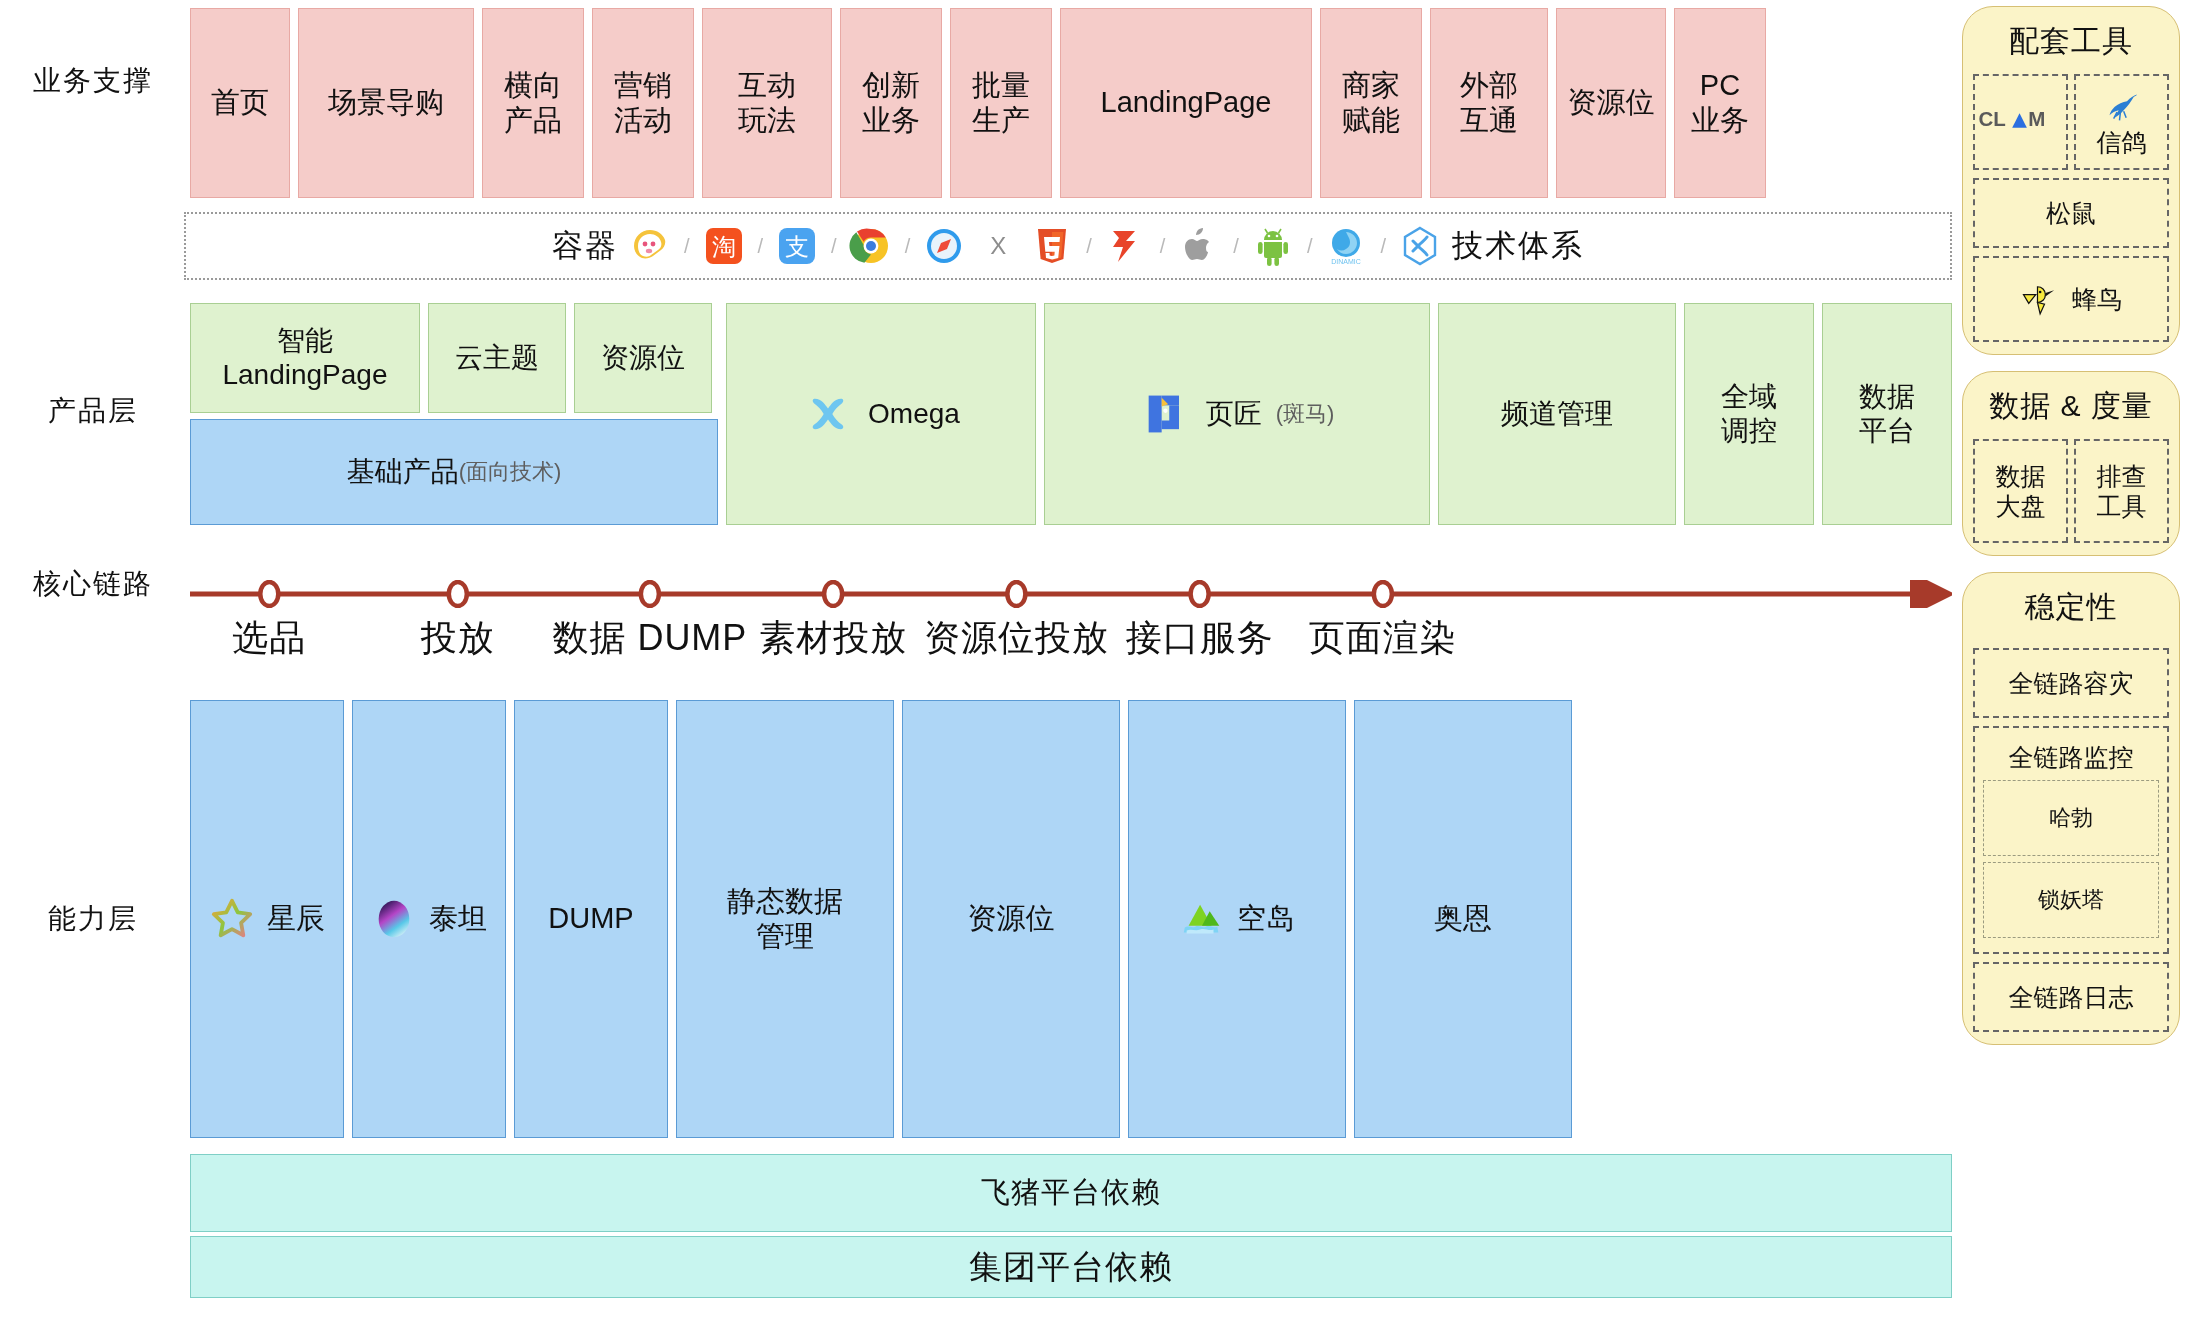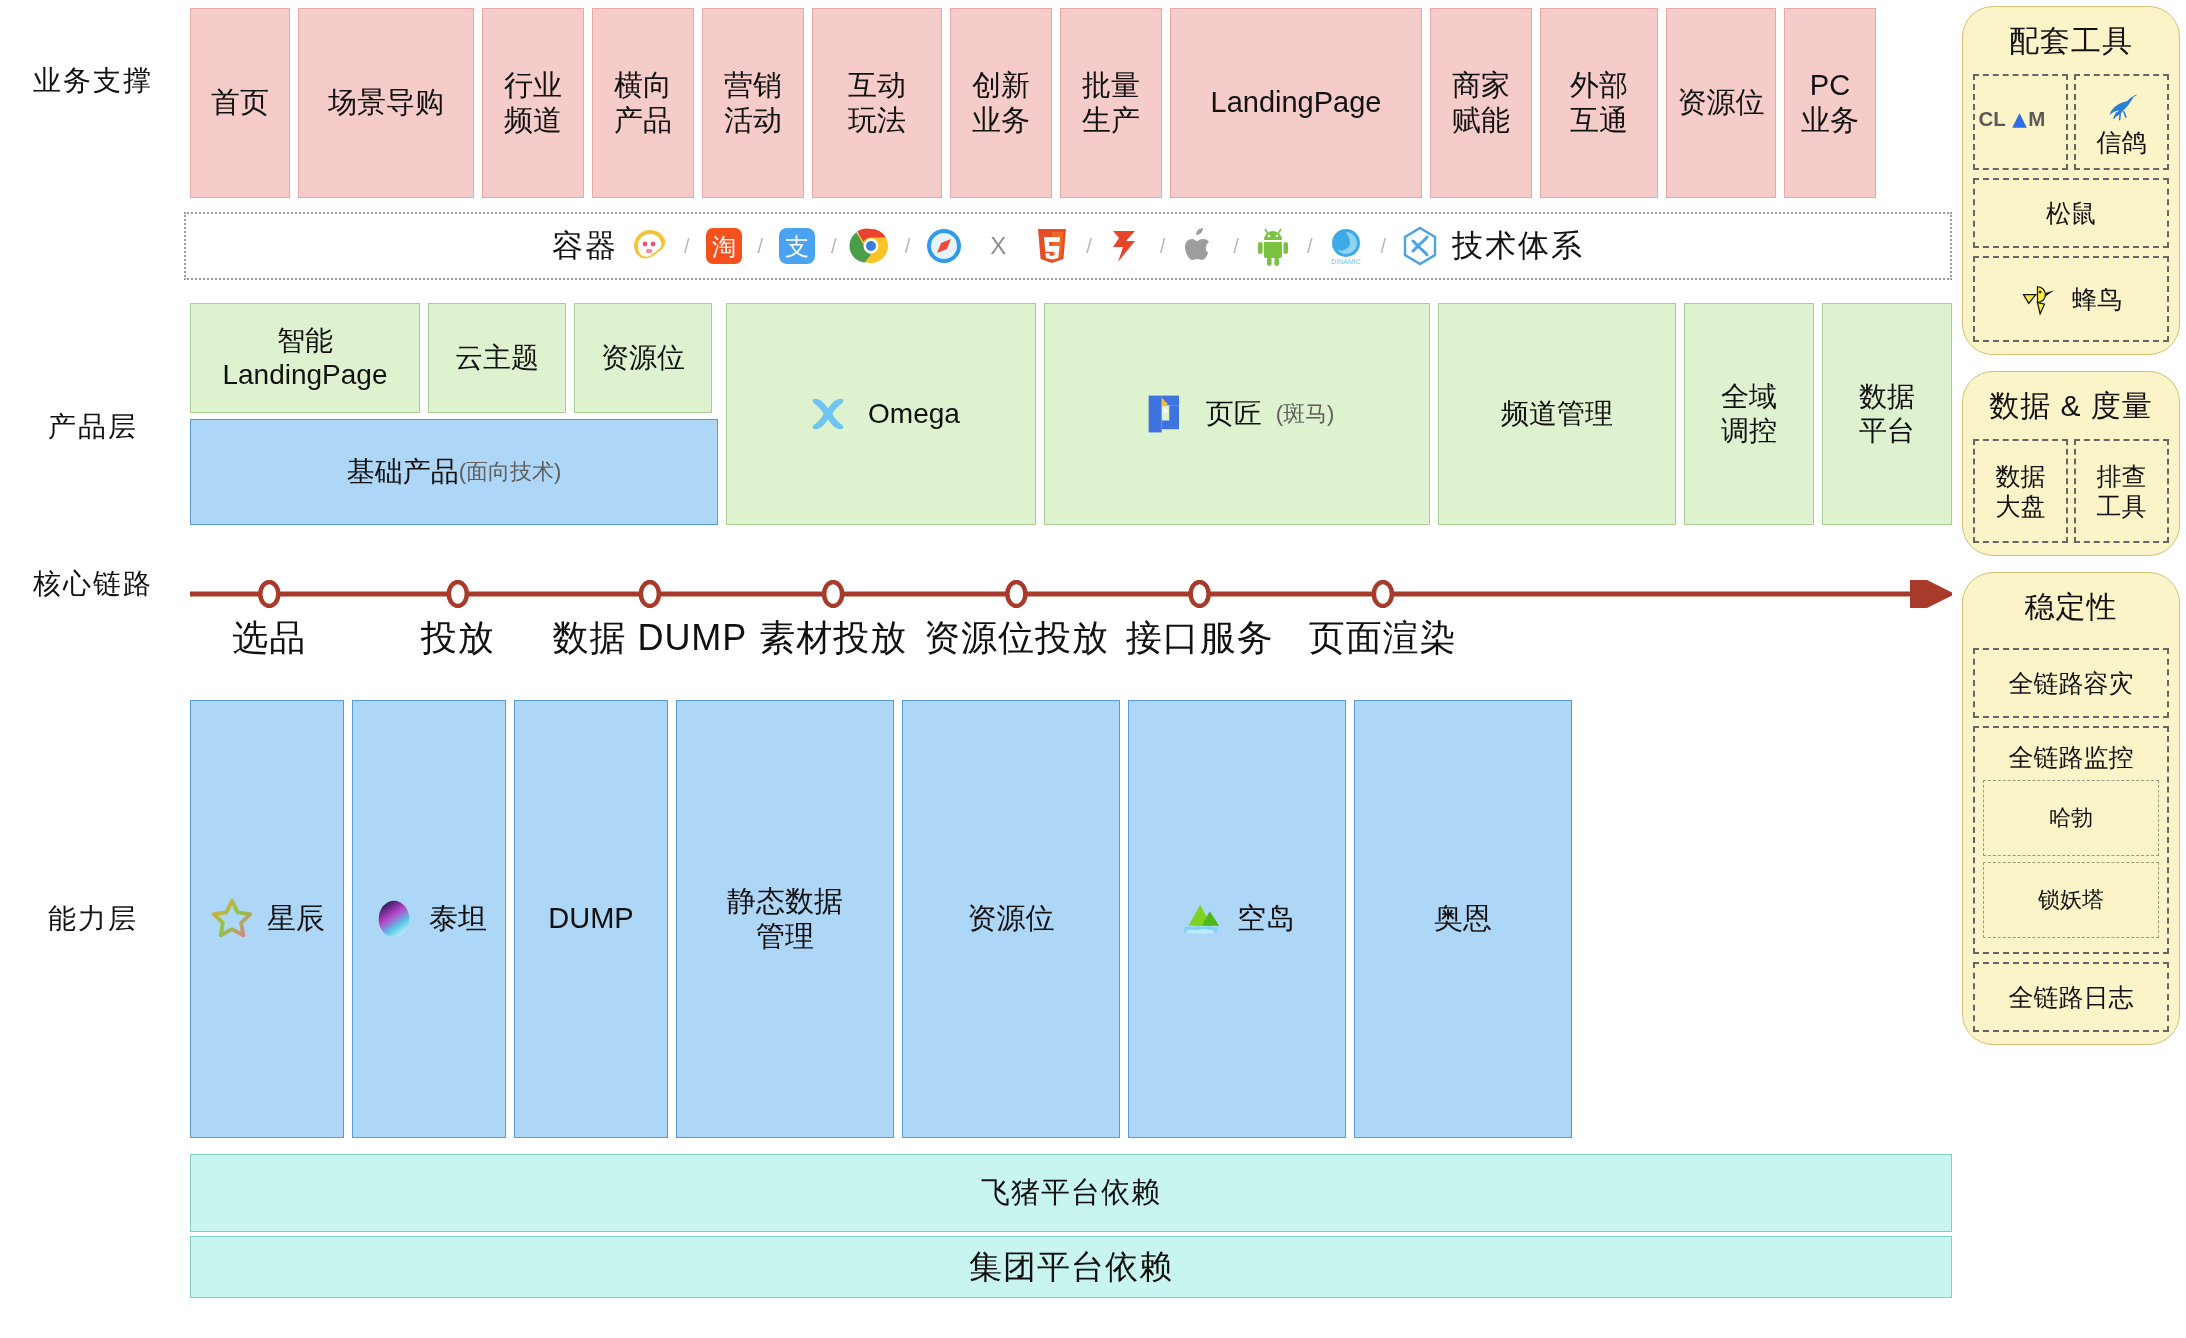--- a/index.html
+++ b/index.html
@@ -89,33 +89,30 @@
   .row2{display:flex;gap:6px;}
   .row2 > .dbox{flex:1;}
   .mt{margin-top:8px;}
 </style>
 </head>
 <body>
 
 <div class="canvas">
 
   <div class="rowlabel" style="left:8px;top:62px;width:170px;">业务支撑</div>
-  <div class="rowlabel" style="left:8px;top:408px;width:170px;">产品层</div>
+  <div class="rowlabel" style="left:8px;top:392px;width:170px;">产品层</div>
   <div class="rowlabel" style="left:8px;top:565px;width:170px;">核心链路</div>
   <div class="rowlabel" style="left:8px;top:900px;width:170px;">能力层</div>
 
   <div id="biz-row">
       <div class="box pink cell" style="width: 100px;">
         <span>首页</span>
       </div>
       <div class="box pink cell" style="width: 176px;">
         <span>场景导购</span>
-      </div>
-      <div class="box pink cell" style="width: 102px;">
-        <span>行业<br>频道</span>
       </div>
       <div class="box pink cell" style="width: 102px;">
         <span>横向<br>产品</span>
       </div>
       <div class="box pink cell" style="width: 102px;">
         <span>营销<br>活动</span>
       </div>
       <div class="box pink cell" style="width: 130px;">
         <span>互动<br>玩法</span>
       </div>

